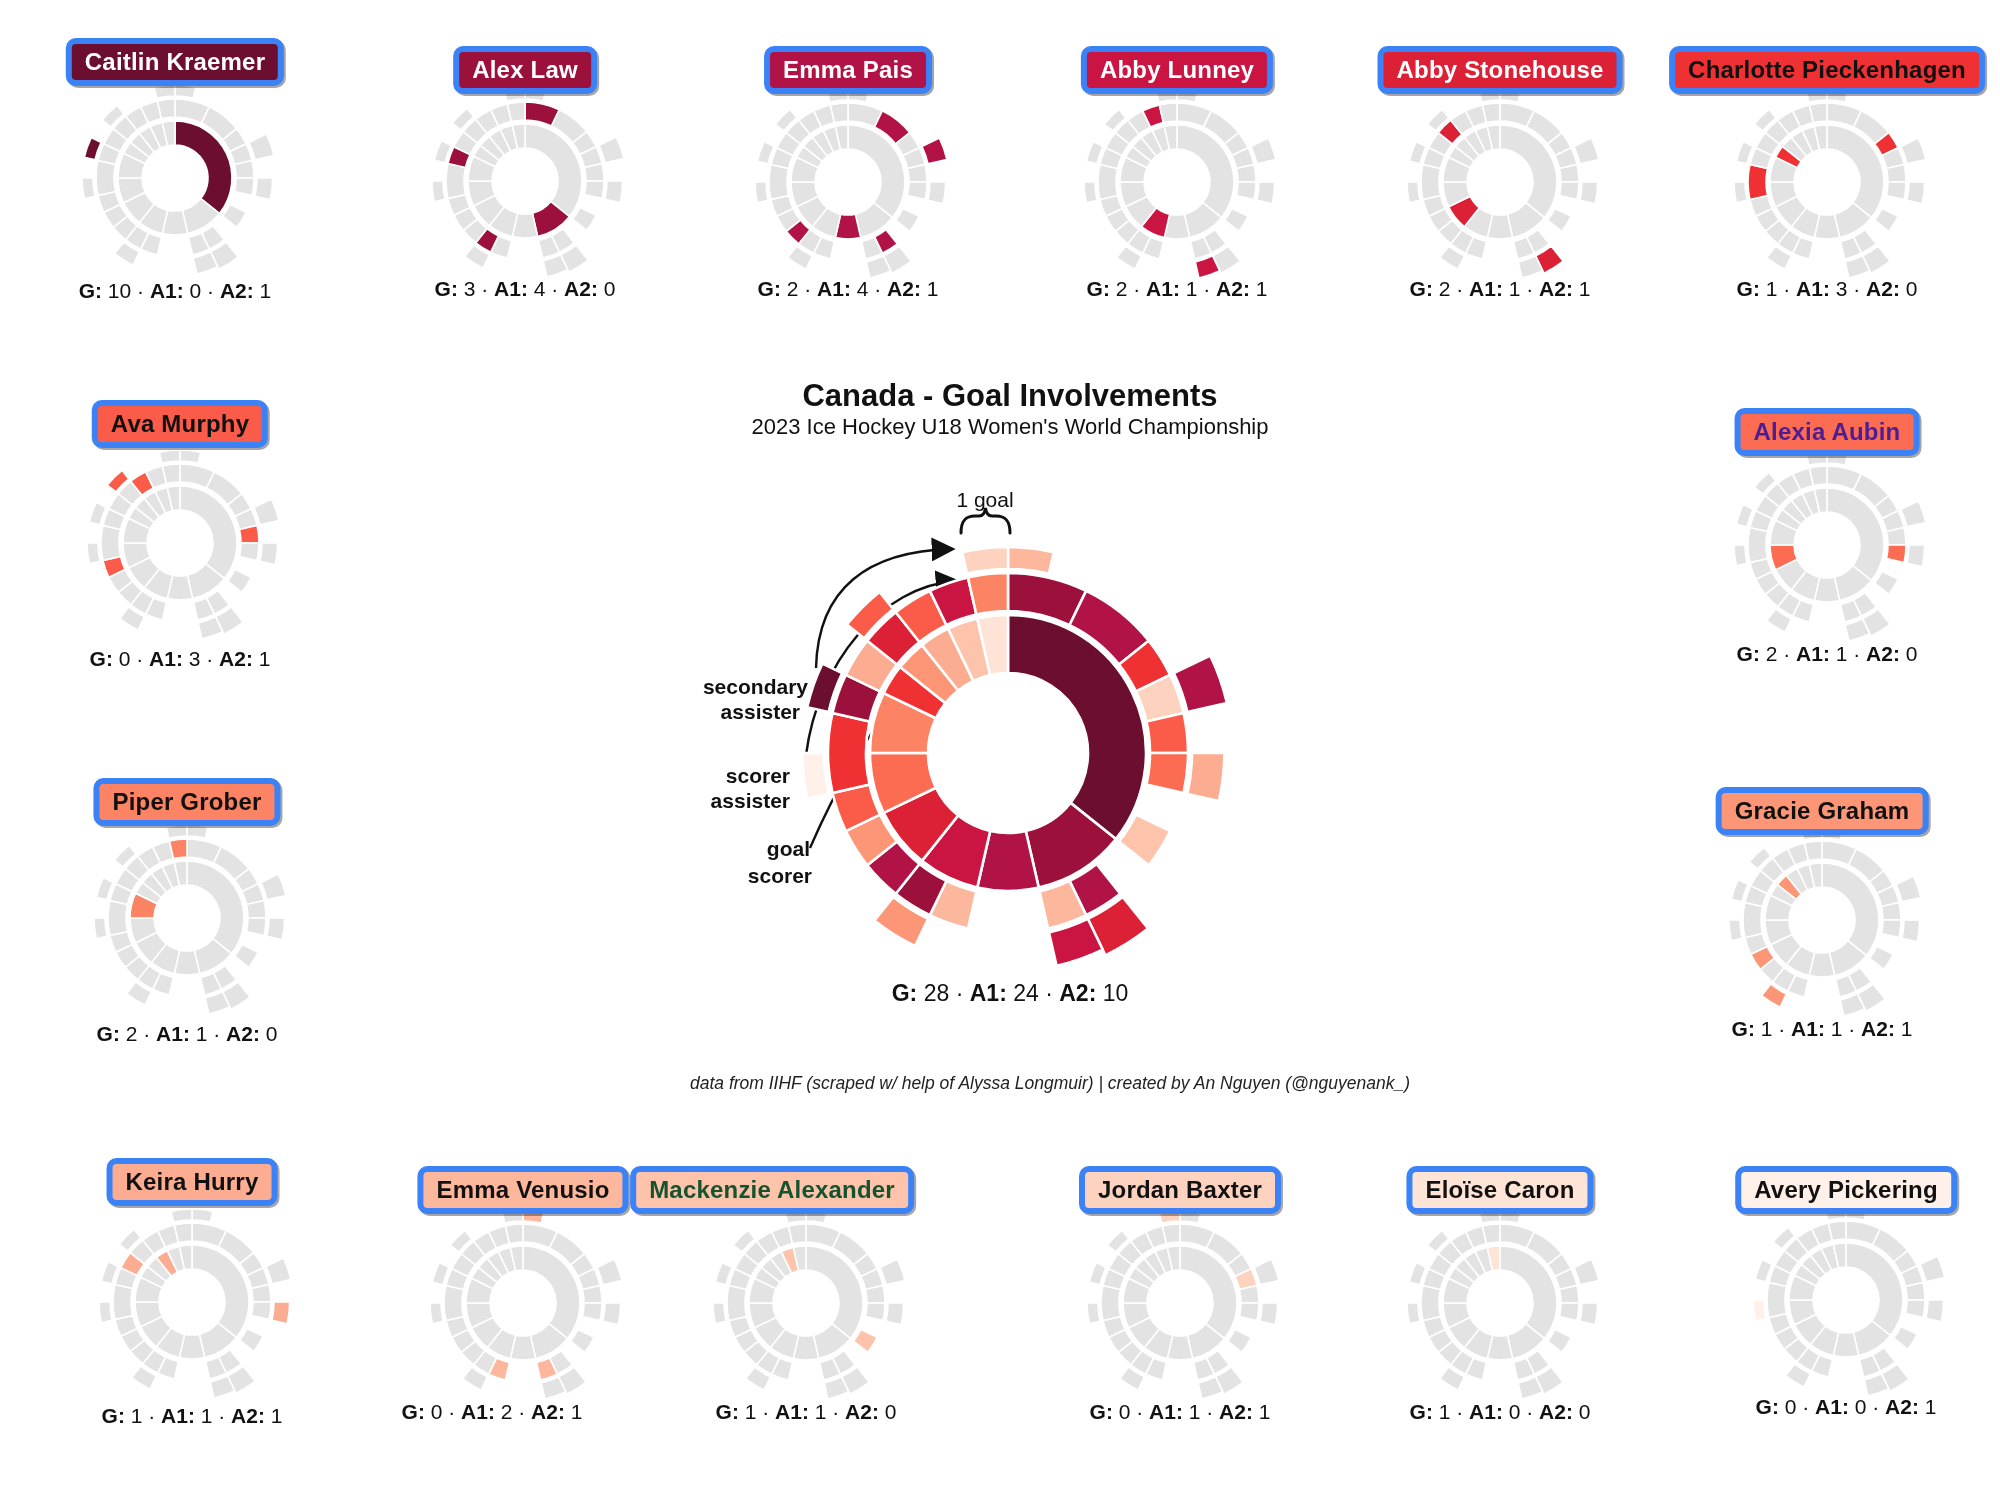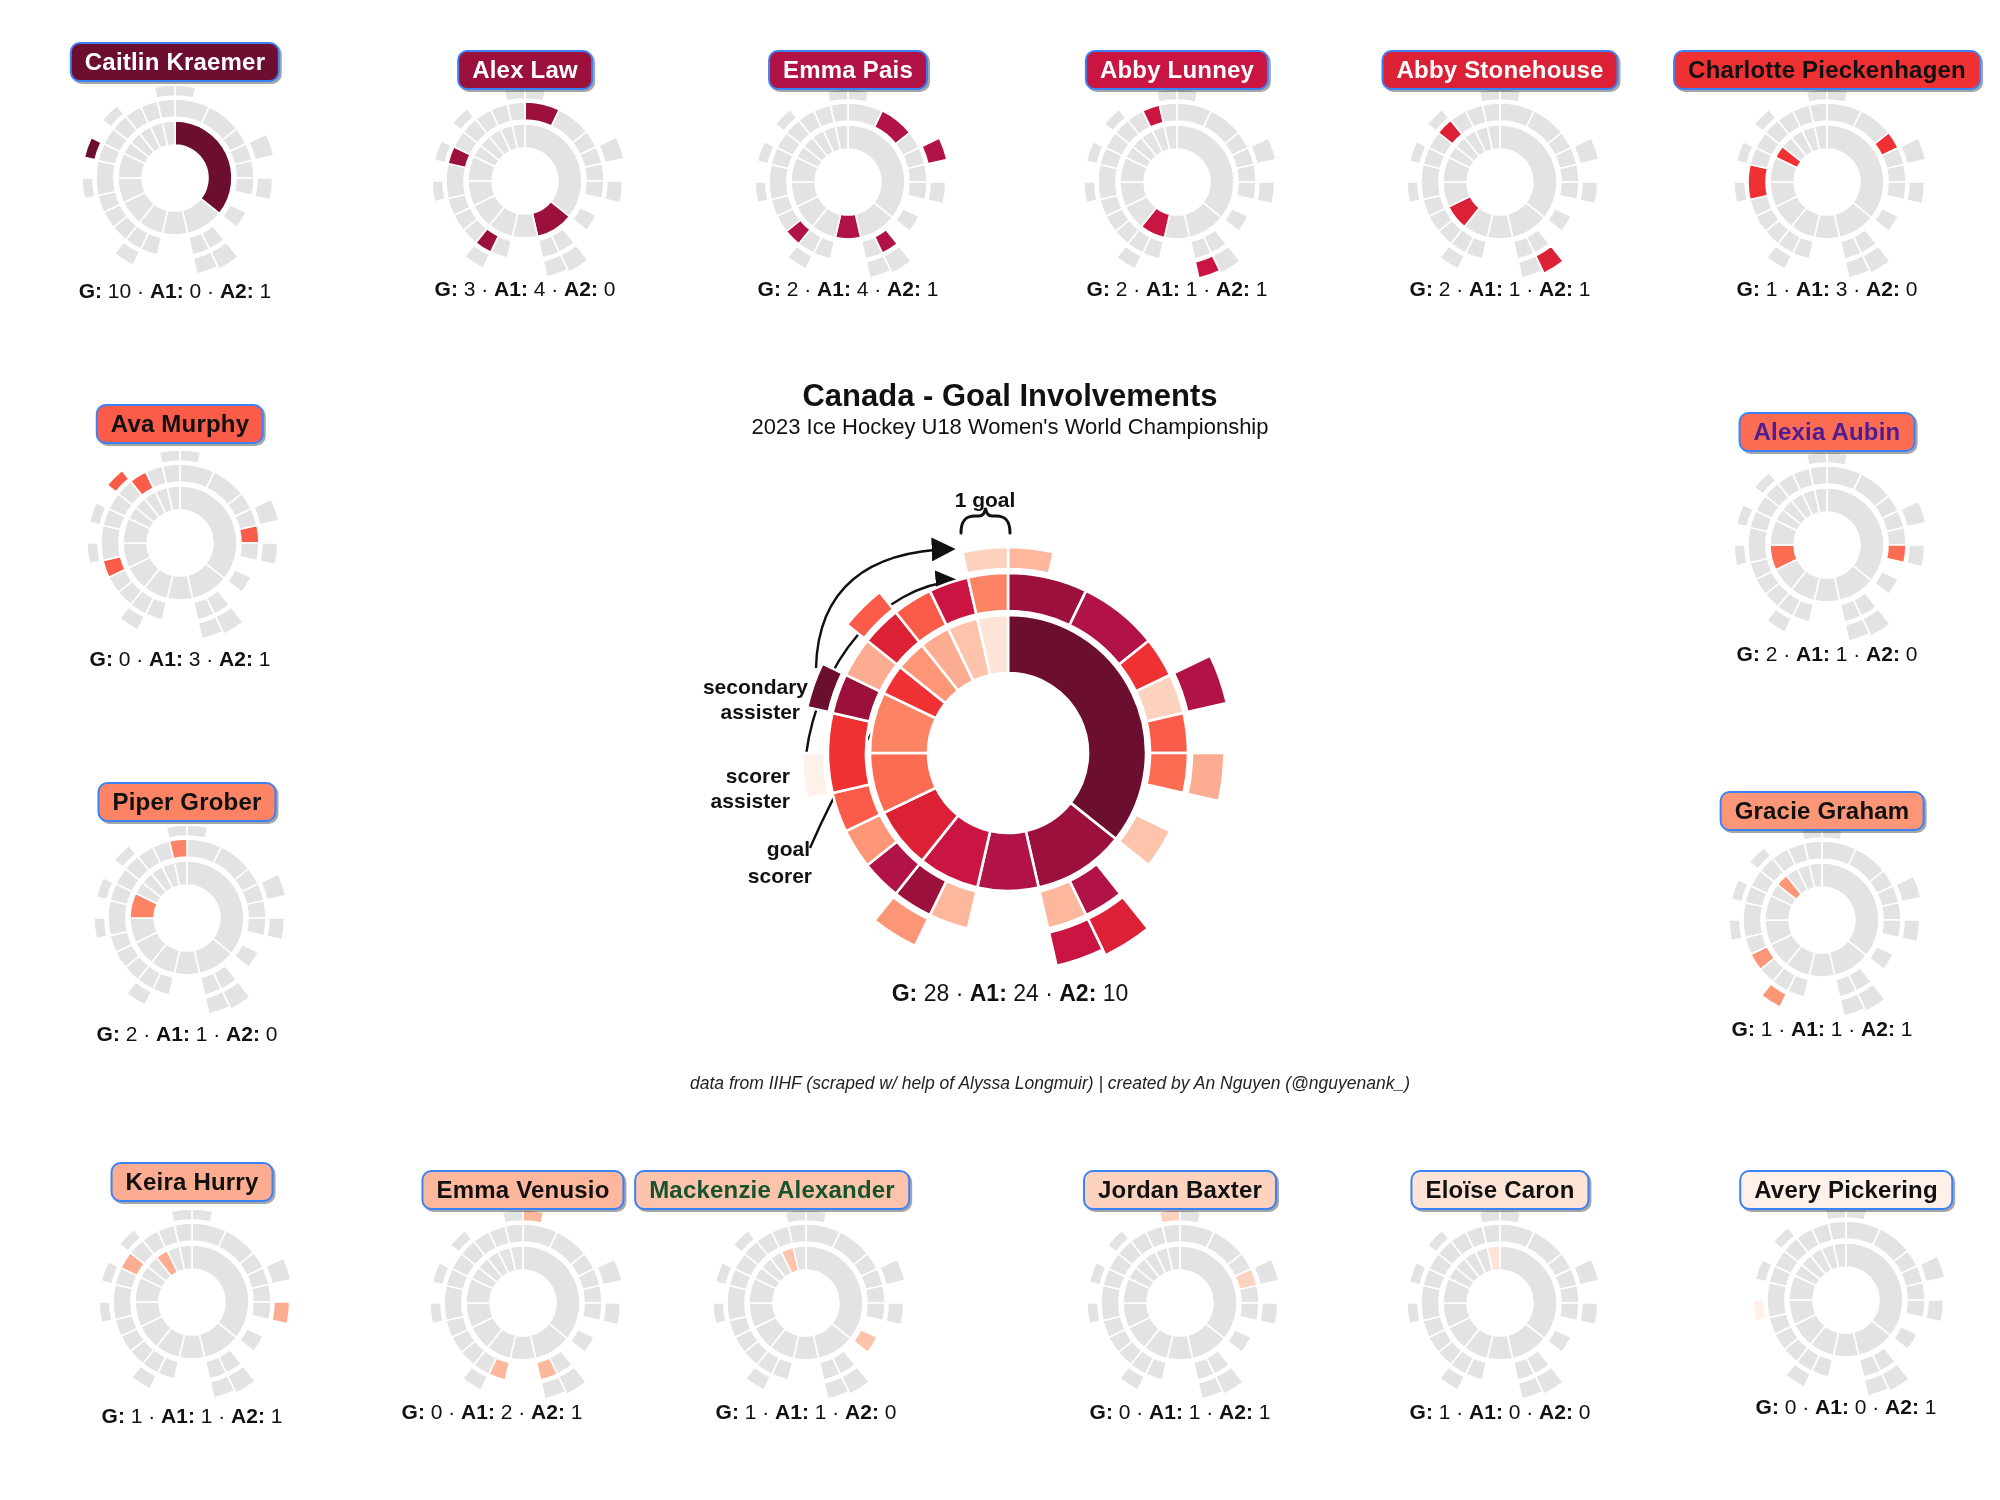--- a/index.html
+++ b/index.html
@@ -1,31 +1,31 @@
 <!DOCTYPE html>
 <html><head>
 <meta charset="utf-8">
 <style>
   html,body{margin:0;padding:0;background:#fff;}
   .stage{position:relative;width:2000px;height:1500px;background:#ffffff;overflow:hidden;
          font-family:"Liberation Sans",sans-serif;color:#111;}
   #charts{position:absolute;left:0;top:0;}
   .plabel{position:absolute;transform:translate(-50%,-50%);font-weight:bold;font-size:24px;
-          line-height:1;padding:6px 13px;border-radius:10px;border:2px solid #3b82f6;
+          line-height:1;padding:6px 13px;border-radius:10px;border:6px solid #3b82f6;
           box-shadow:2px 2px 0 rgba(0,0,0,0.35);white-space:nowrap;letter-spacing:0.2px;}
   .pstats{position:absolute;transform:translate(-50%,-50%);font-size:21px;color:#111;white-space:nowrap;}
   .pstats b{font-weight:bold;}
   .ctitle{position:absolute;transform:translate(-50%,-50%);font-size:31px;font-weight:bold;white-space:nowrap;}
   .csub{position:absolute;transform:translate(-50%,-50%);font-size:22px;white-space:nowrap;}
   .cstats{position:absolute;transform:translate(-50%,-50%);font-size:23px;white-space:nowrap;}
   .cstats b{font-weight:bold;}
   .footer{position:absolute;transform:translate(-50%,-50%);font-size:17.5px;font-style:italic;color:#222;white-space:nowrap;}
   .ann{position:absolute;font-weight:bold;font-size:21px;color:#111;white-space:nowrap;
        transform:translate(-100%,-50%);}
-  .ann1goal{position:absolute;transform:translate(-50%,-50%);font-weight:bold;font-size:21px;color:#111;white-space:nowrap;}
+  .ann1goal{position:absolute;transform:translate(-50%,-50%);font-weight:normal;font-size:21px;color:#111;white-space:nowrap;}
 </style>
 </head>
 <body>
 
 <div class="stage">
 
   <svg id="charts" width="2000" height="1500">
     <defs>
       <marker id="ah" viewBox="0 0 10 10" refX="8.5" refY="5" markerWidth="10" markerHeight="10" orient="auto">
         <path d="M0,0 L10,5 L0,10 Z" fill="#111"></path>

